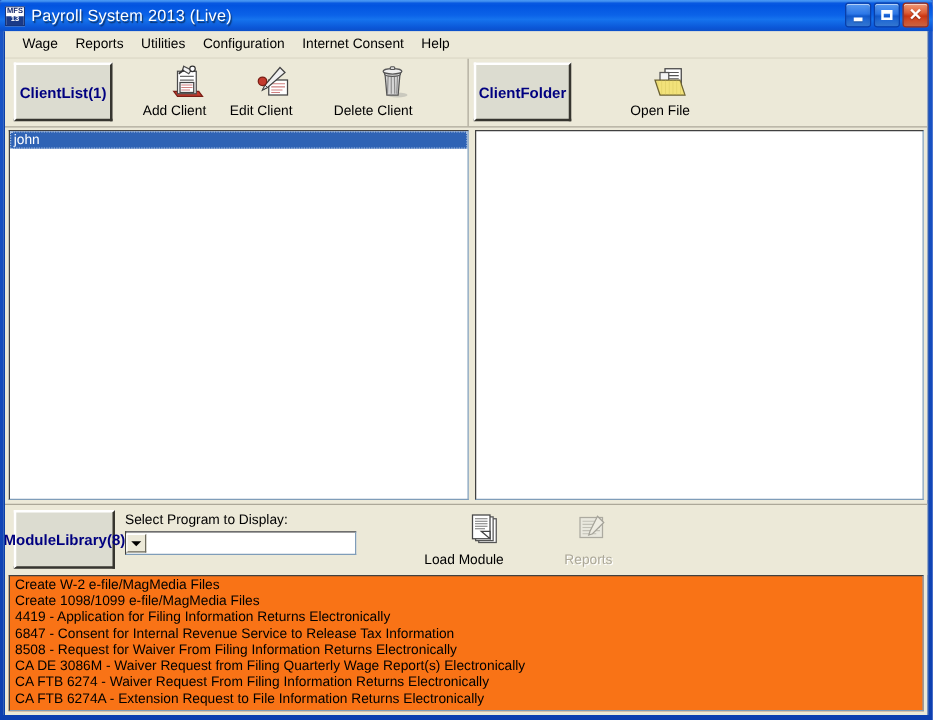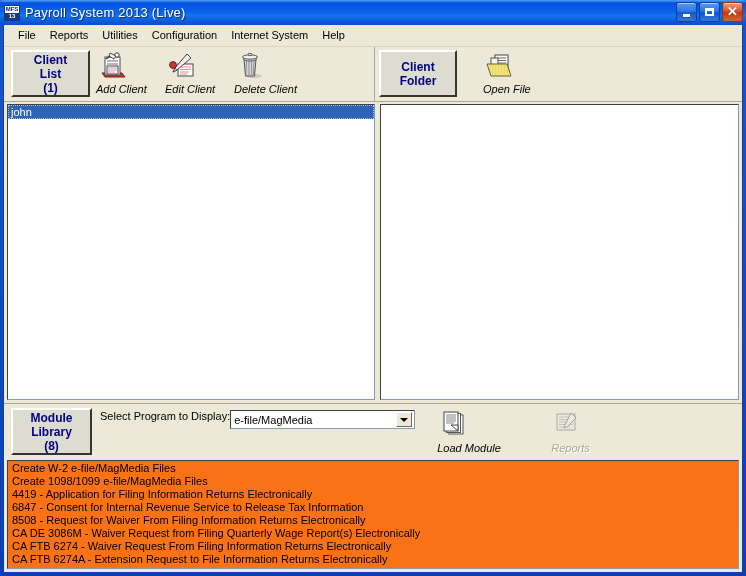--- a/index.html
+++ b/index.html
@@ -192,41 +192,39 @@
     width: 79px;
     margin: 3px 6px 4px 7px;
     background: #dcdcd0;
     border: 2px outset #f4f2e6;
     border-top-color:#ffffff;
     border-left-color:#ffffff;
     border-right-color:#8a8878;
     border-bottom-color:#8a8878;
     box-sizing: border-box;
     display: flex;
-    flex-direction: column;
     align-items: center;
     justify-content: center;
     color: #000080;
     font-weight: bold;
     font-size: 12px;
     line-height: 14px;
     cursor: default;
     text-align:center;
   }
   .tab-button.folder { width: 78px; margin-left: 4px; }
 
   .tool-item {
     width: 69px;
     display: flex;
     flex-direction: column;
-    align-items: flex-start;
+    align-items: flex-end;
     justify-content: flex-start;
     padding-top: 4px;
     cursor: default;
-    font-style: italic;
   }
   .tool-item.wide { width: 96px; }
   .tool-item .ticon {
     width: 32px; height: 30px;
     position: relative;
     margin-bottom: 2px;
   }
   .tool-item .tlabel {
     font-size: 11px;
     color: #000;
@@ -280,20 +278,21 @@
     display: flex;
     align-items: stretch;
     border-top: 1px solid #aca899;
     position: relative;
     margin-top: 3px;
   }
   .modulebar .tab-button { width: 81px; margin: 4px 6px 5px 7px; }
 
   .select-wrap {
     display: flex;
+    flex-direction: column;
     justify-content: flex-start;
     padding-top: 6px;
     margin-left: 2px;
   }
   .select-label {
     font-size: 11px;
     color: #000;
     margin-bottom: 3px;
   }
   .combo {
@@ -378,25 +377,25 @@
         </div>
       <div class="tbtn close">
           <span class="glyph">✕</span>
         </div>
     </div>
   </div>
 
   <div class="client-area">
 
     <div class="menubar">
-      <div class="menu-item">File</div>
+      <div class="menu-item">Wage</div>
       <div class="menu-item">Reports</div>
       <div class="menu-item">Utilities</div>
       <div class="menu-item">Configuration</div>
-      <div class="menu-item">Internet System</div>
+      <div class="menu-item">Internet Consent</div>
       <div class="menu-item">Help</div>
     </div>
 
     <div class="toolbar">
 
       <div class="toolgroup left">
         <div class="tab-button">
           <span>Client</span>
           <span>List</span>
           <span>(1)</span>
@@ -508,21 +507,20 @@
     <div class="modulebar">
       <div class="tab-button">
         <span>Module</span>
         <span>Library</span>
         <span>(8)</span>
       </div>
 
       <div class="select-wrap">
         <div class="select-label">Select Program to Display:</div>
         <div class="combo">
-          <div class="cval">e-file/MagMedia</div>
           <div class="carrow"></div>
         </div>
       </div>
 
       <div class="tool-item wide" style="margin-left:22px;padding-top:6px;">
         <div class="ticon">
           <svg viewBox="0 0 32 30" width="32" height="30">
             <rect x="12" y="5" width="14" height="19" fill="#ffffff" stroke="#555" stroke-width="1"></rect>
             <rect x="9.5" y="3.5" width="14" height="19" fill="#ffffff" stroke="#555" stroke-width="1"></rect>
             <rect x="7" y="2" width="14" height="19" fill="#ffffff" stroke="#444" stroke-width="1"></rect>

